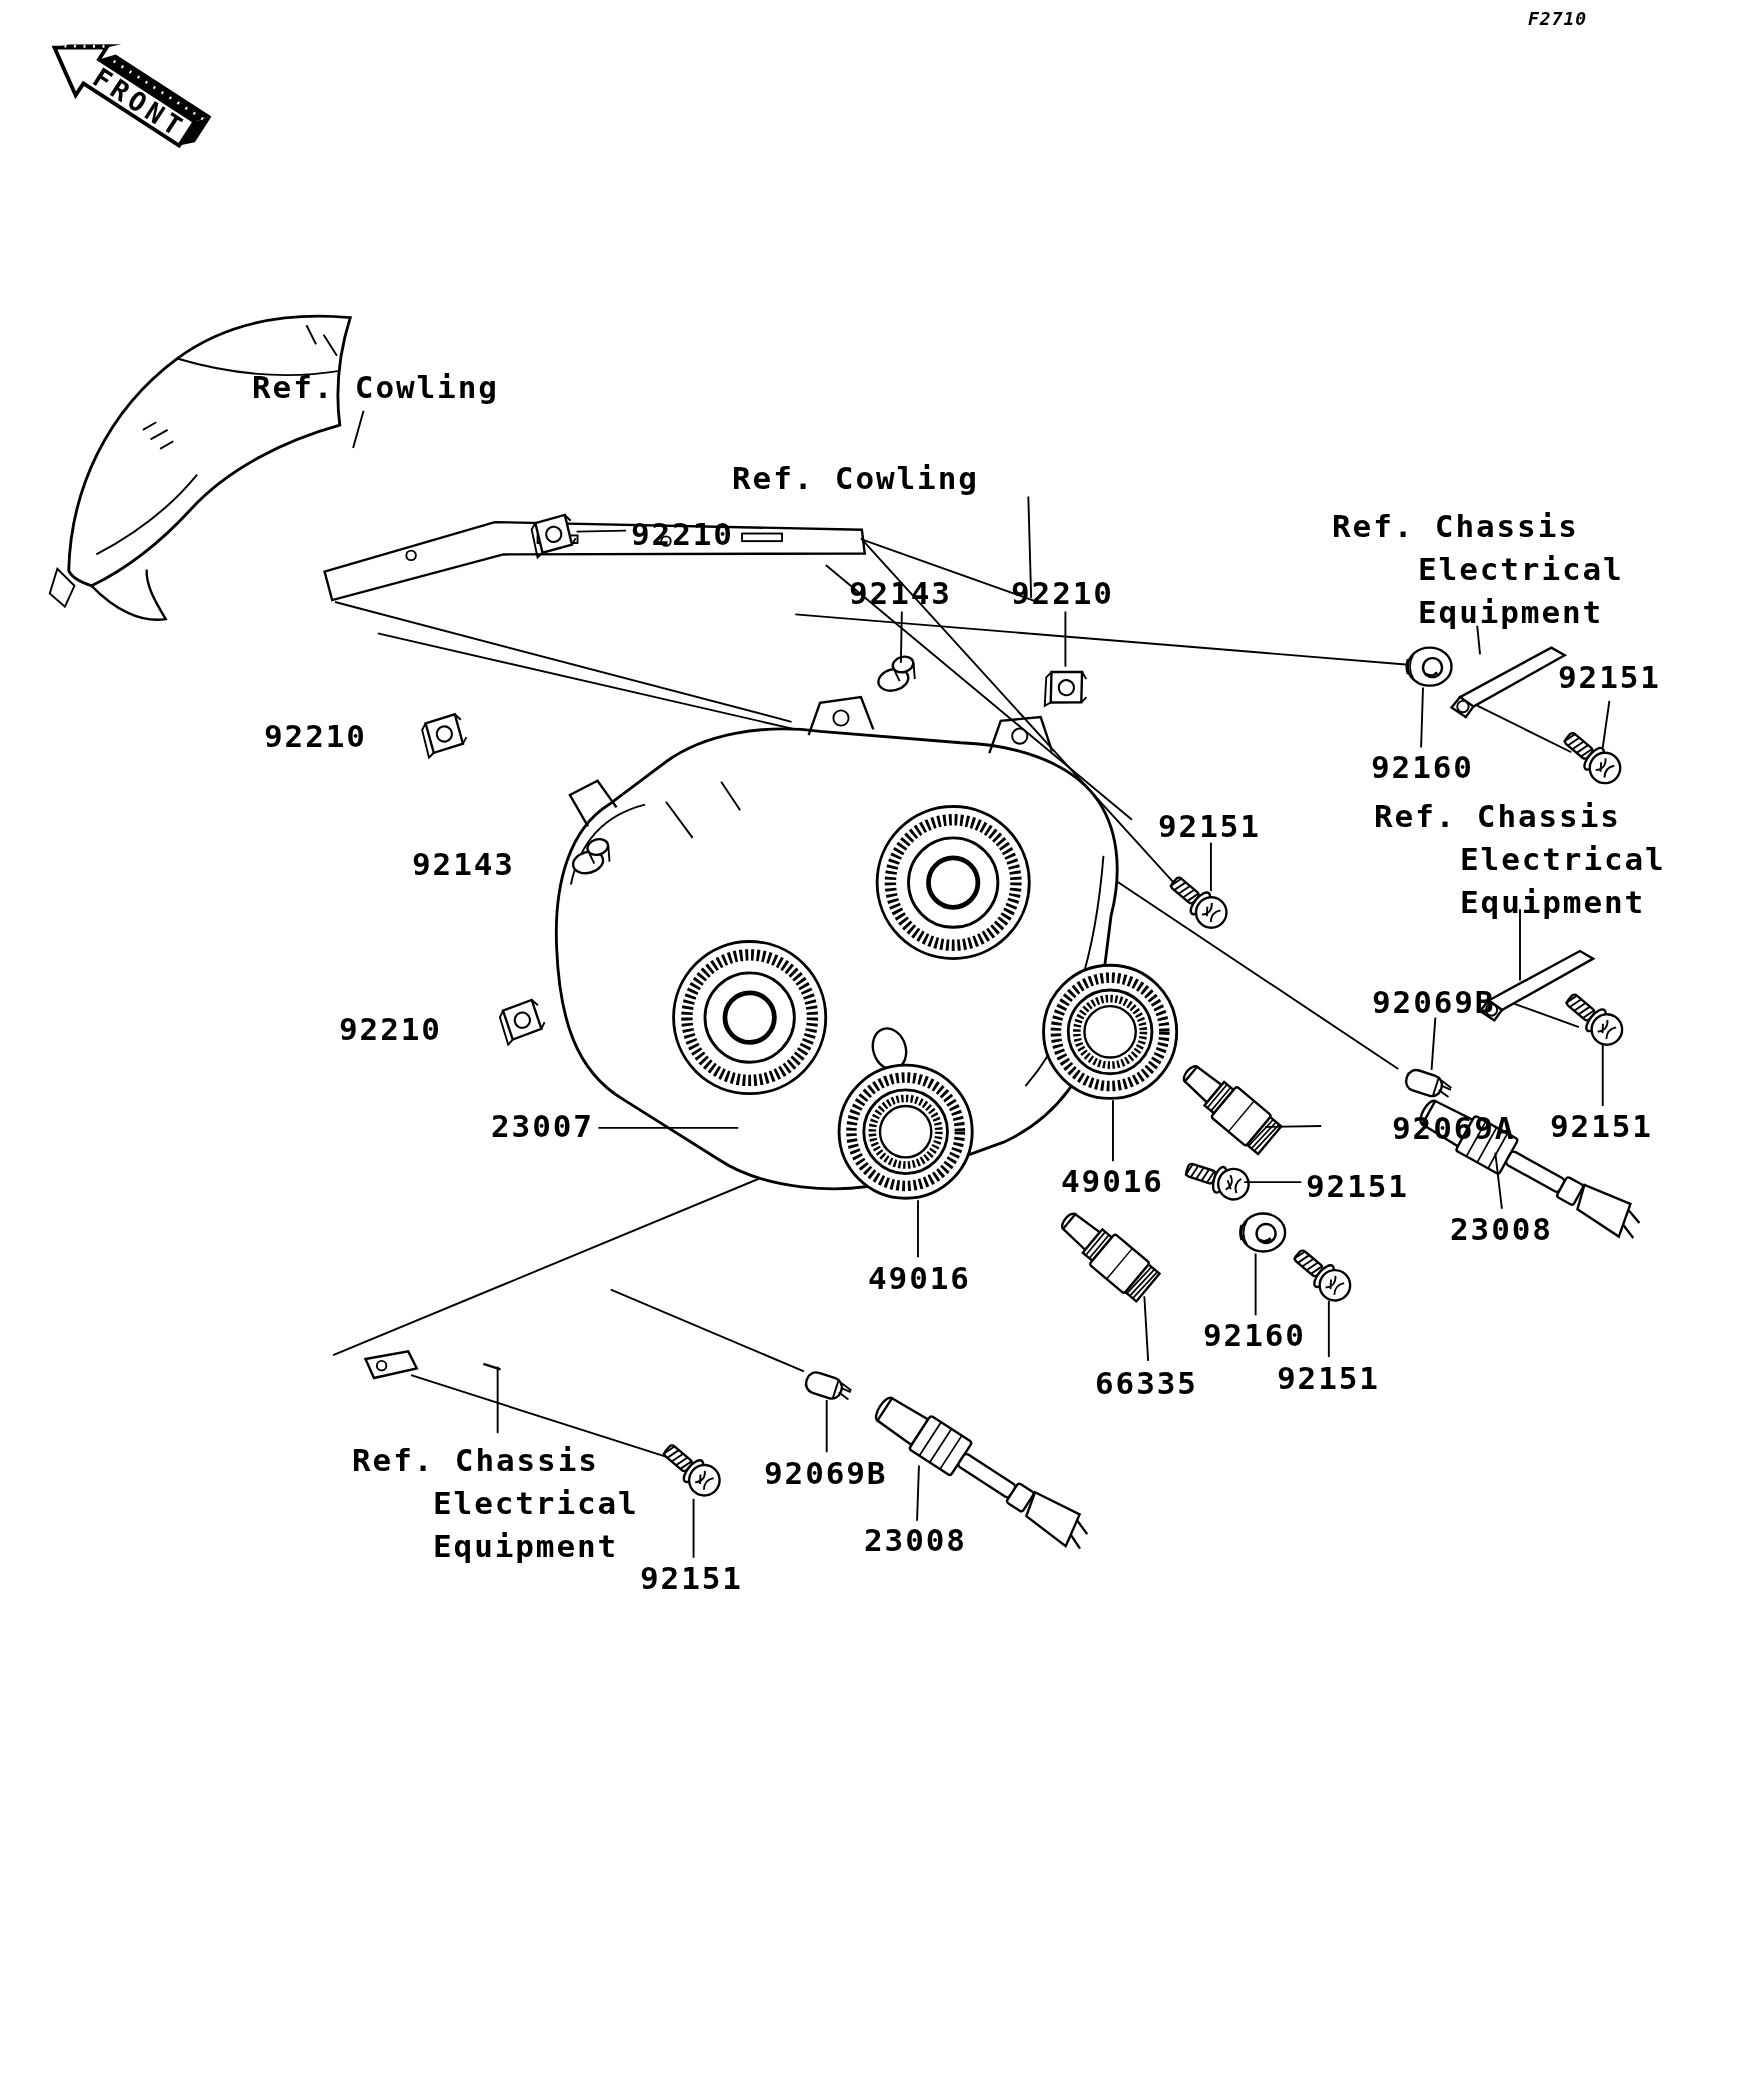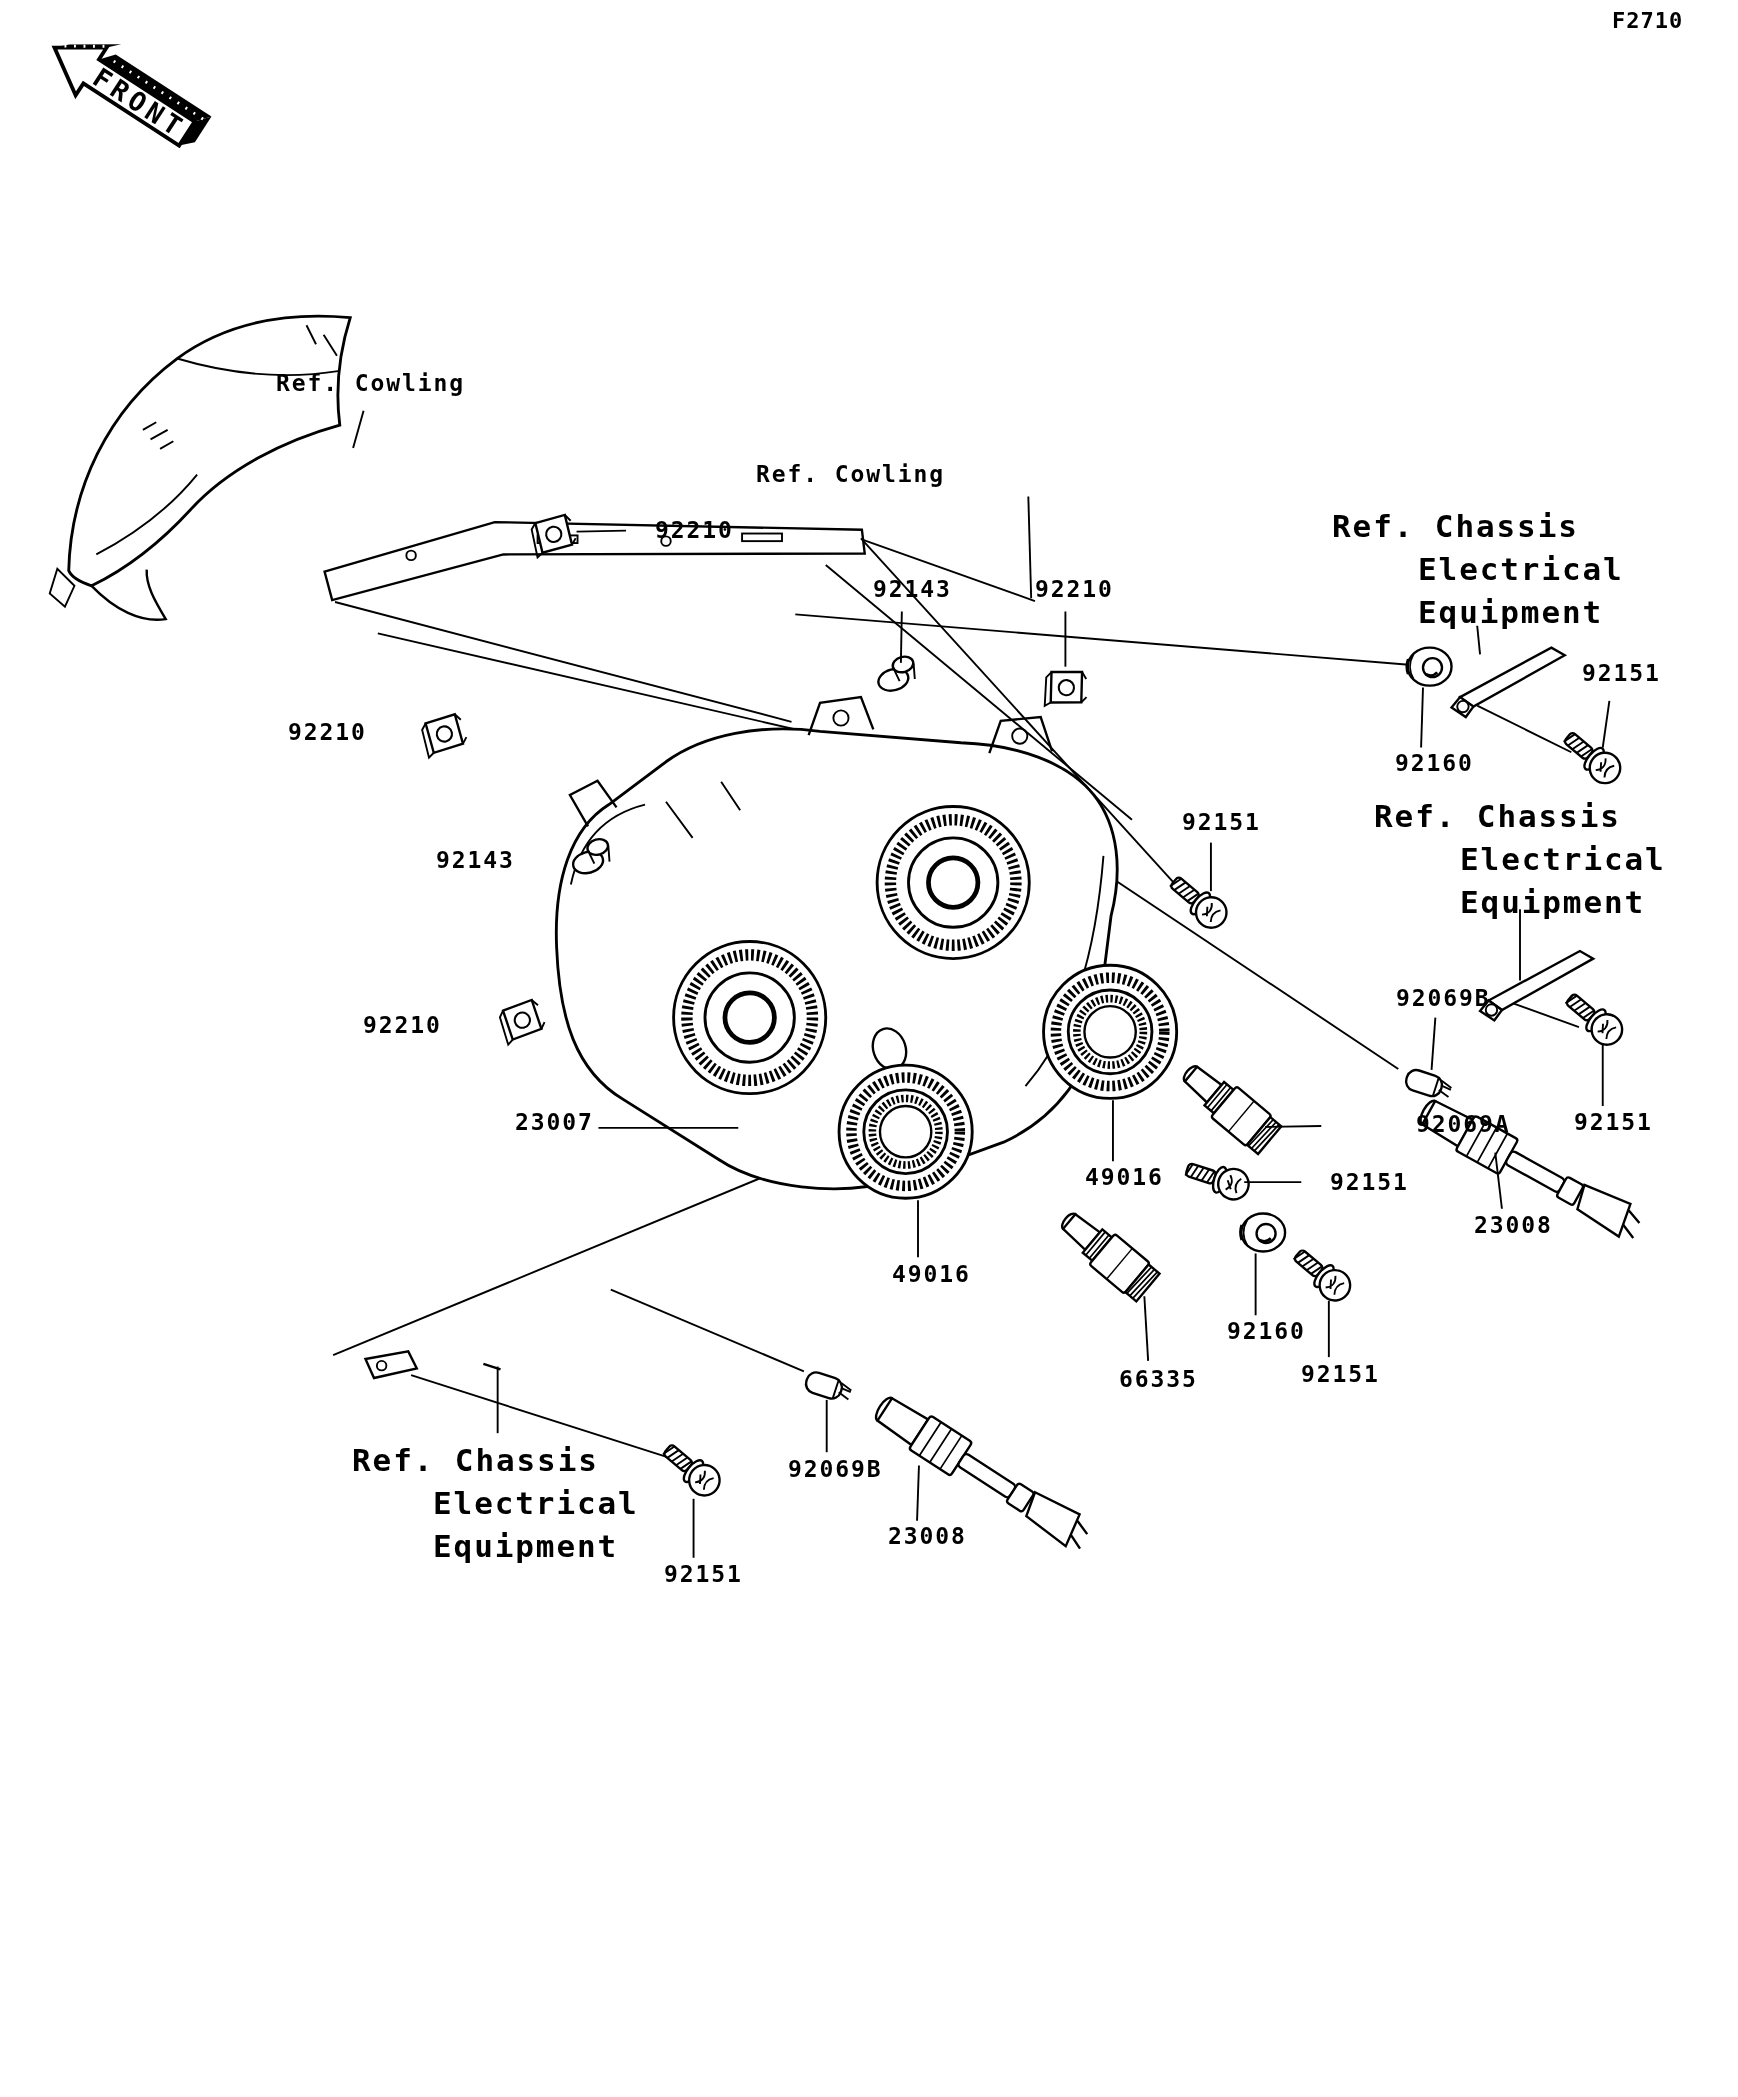--- a/index.html
+++ b/index.html
@@ -2,32 +2,32 @@
 <html style="font-size:15px"><head>
 <meta charset="utf-8">
 <style>
   html,body{margin:0;padding:0;background:#fff;}
   .stage{
     position:relative;width:1739px;height:2097px;background:#fff;
     font-family:"DejaVu Sans Mono","Liberation Mono",monospace;color:#000;overflow:hidden;
   }
   svg.art{position:absolute;left:0;top:0;font-family:"DejaVu Sans Mono","Liberation Mono",monospace;}
   .lbl{
-    position:absolute;font-size:23px;font-weight:700;letter-spacing:1.9px;
-    line-height:1;white-space:nowrap;color:#000;margin-left:24px;
+    position:absolute;font-size:31px;font-weight:700;letter-spacing:1.9px;
+    line-height:1;white-space:nowrap;color:#000;
   }
   .refblock{
     position:absolute;font-size:31px;font-weight:700;letter-spacing:1.9px;
     line-height:43px;white-space:nowrap;color:#000;
   }
   .refblock .ind{padding-left:86px;}
   .refblock.bl .ind{padding-left:81px;}
   .figcode{
-    position:absolute;left:1612px;top:7.6px;font-size:22px;font-weight:700;
-    letter-spacing:1px;color:#000;
+    position:absolute;left:1528px;top:7.6px;font-size:18px;font-weight:700;
+    letter-spacing:1px;color:#000;font-style:italic;
   }
 </style>
 </head>
 <body>
 
 <div class="stage">
 
   <svg class="art" width="1739" height="2097" viewBox="0 0 1828 2205">
     <defs>
       <g id="screwD">

